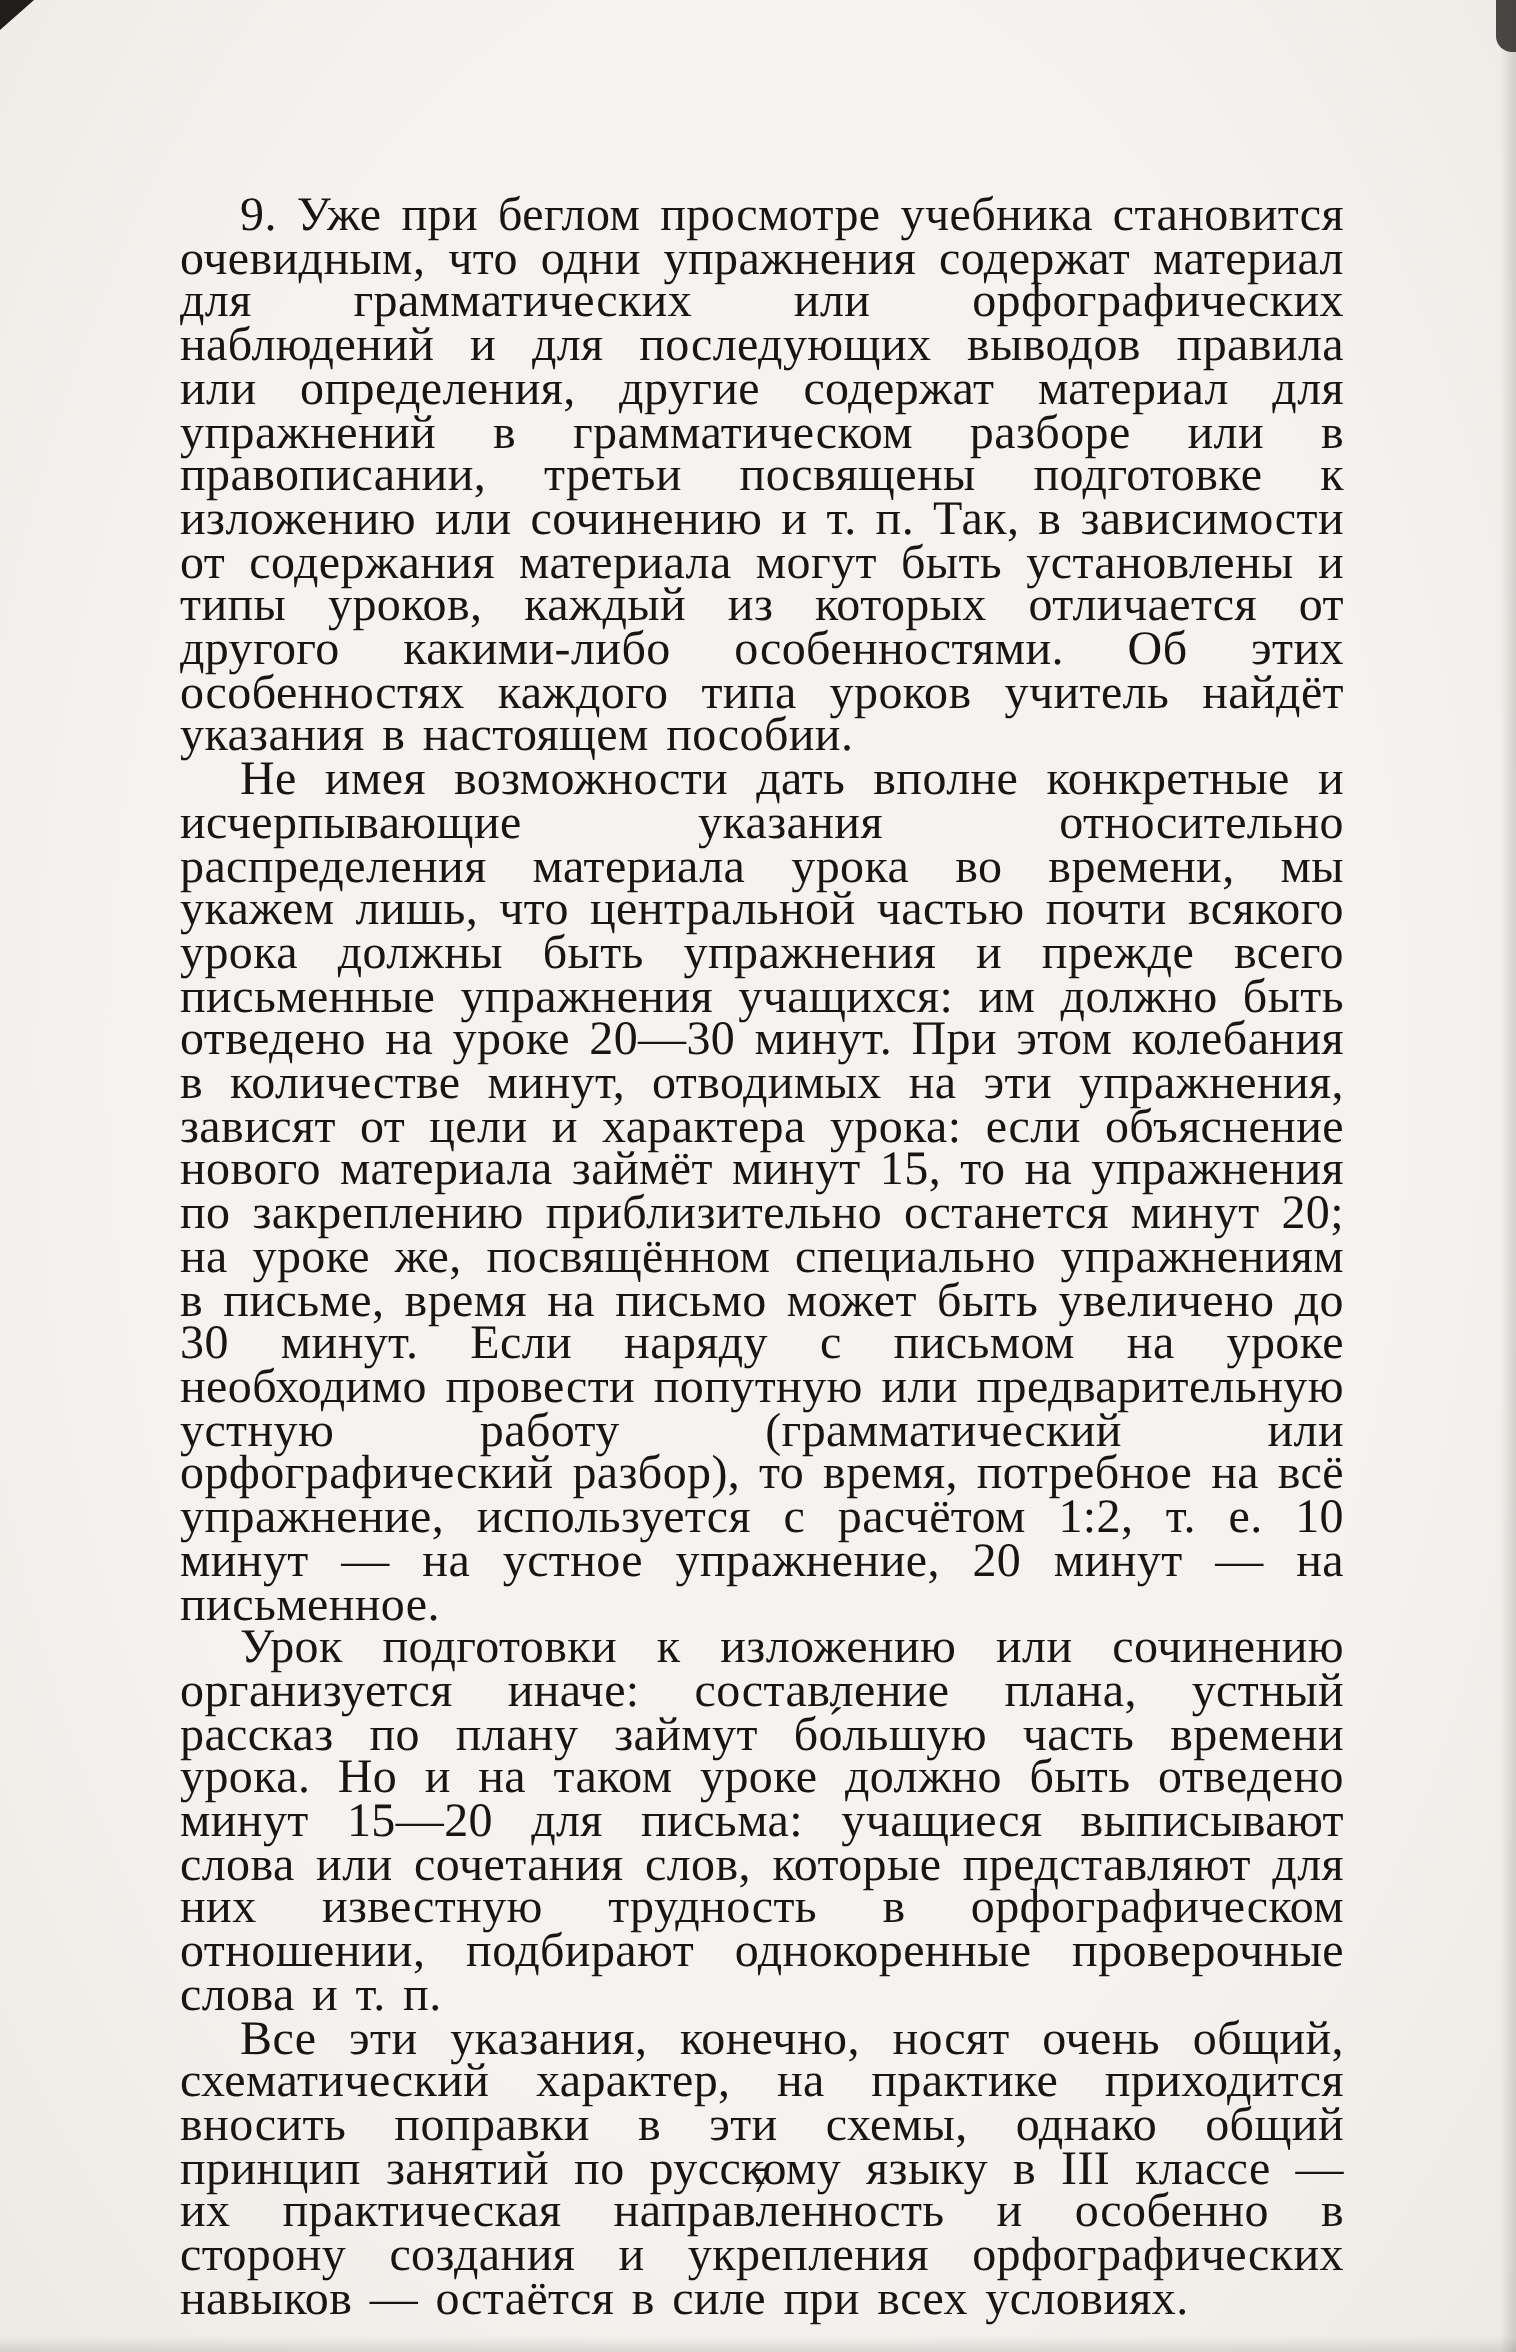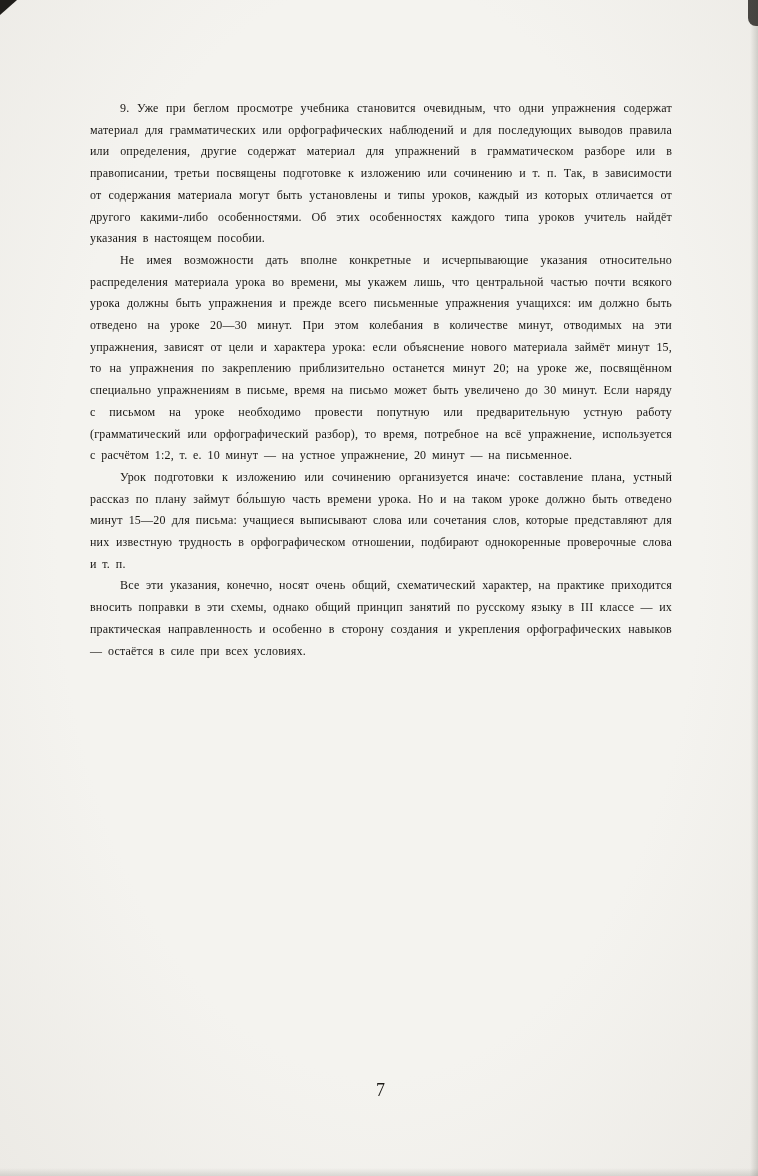--- a/index.html
+++ b/index.html
@@ -20,21 +20,21 @@
       radial-gradient(ellipse at 50% 45%, #f4f3ef 60%, #eceae5 100%);
     font-family: "Liberation Serif", "DejaVu Serif", serif;
     color: #181613;
   }
   .text-column {
     position: absolute;
     left: 90px;
     top: 98px;
     width: 582px;
     text-align: justify;
-    font-size: 12px;
+    font-size: 24px;
     line-height: 21.7px;
     letter-spacing: 0.2px;
     word-spacing: 2.5px;
   }
   .para {
     margin: 0;
     padding: 0;
     text-indent: 30px;
   }
   .page-number {

